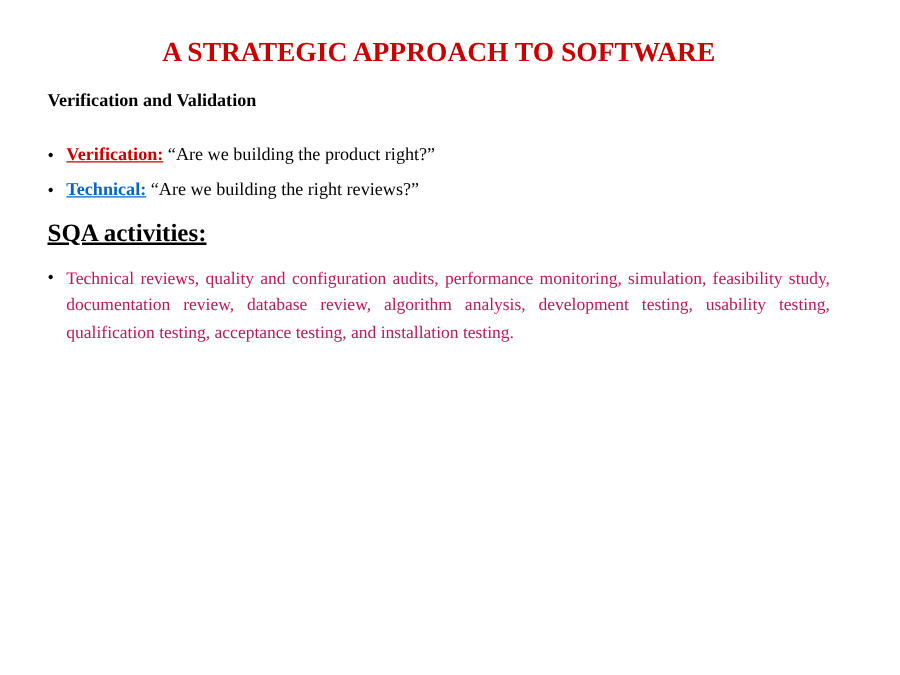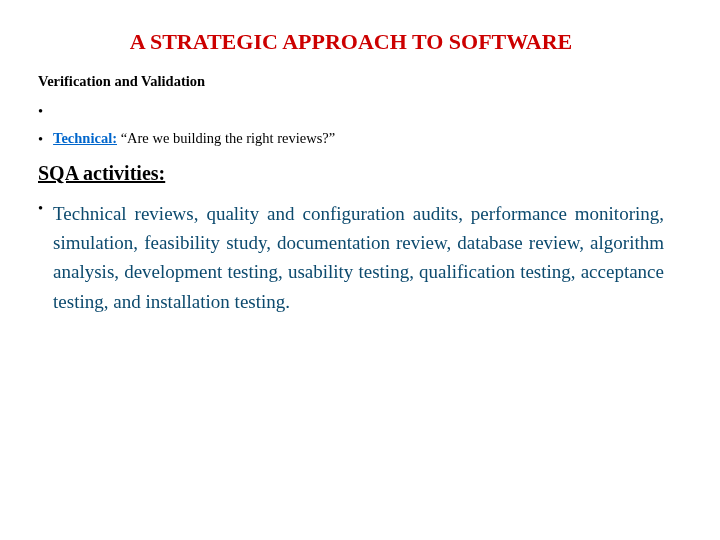--- a/index.html
+++ b/index.html
@@ -29,21 +29,21 @@
       font-weight: bold;
       line-height: 1.3;
       margin-bottom: 16px;
       font-family: Georgia, serif;
     }
 
     .subtitle {
       font-size: 14.5px;
       font-weight: bold;
       color: #000000;
-      margin-bottom: 12px;
+      margin-bottom: 26px;
       font-family: Georgia, serif;
     }
 
     .bullet-list {
       list-style: none;
       margin-bottom: 14px;
     }
 
     .bullet-item {
       display: flex;
@@ -76,22 +76,22 @@
       font-size: 20px;
       font-weight: bold;
       color: #000000;
       margin-top: 6px;
       margin-bottom: 14px;
       text-decoration: underline;
       font-family: Georgia, serif;
     }
 
     .body-text {
-      font-size: 19px;
-      color: #0c4a6e;
+      font-size: 14px;
+      color: #be185d;
       font-family: Georgia, serif;
       text-align: justify;
       line-height: 1.55;
     }
 
     .bullet-item-body {
       display: flex;
       align-items: flex-start;
       font-size: 14.5px;
       color: #000000;
@@ -105,20 +105,23 @@
 
   <h1 class="main-title">
     <span>A STRATEGIC APPROACH TO SOFTWARE</span><br>
   </h1>
 
   <p class="subtitle">Verification and Validation</p>
 
   <ul class="bullet-list">
     <li class="bullet-item">
       <span class="bullet-dot">•</span>
+      <span>
+        <span class="label-verification">Verification:</span><span> “Are we building the product right?”</span>
+      </span>
     </li>
     <li class="bullet-item">
       <span class="bullet-dot">•</span>
       <span>
         <span class="label-validation">Technical:</span><span> “Are we building the right reviews?”</span>
       </span>
     </li>
   </ul>
 
   <p class="sqa-heading">SQA activities:</p>

